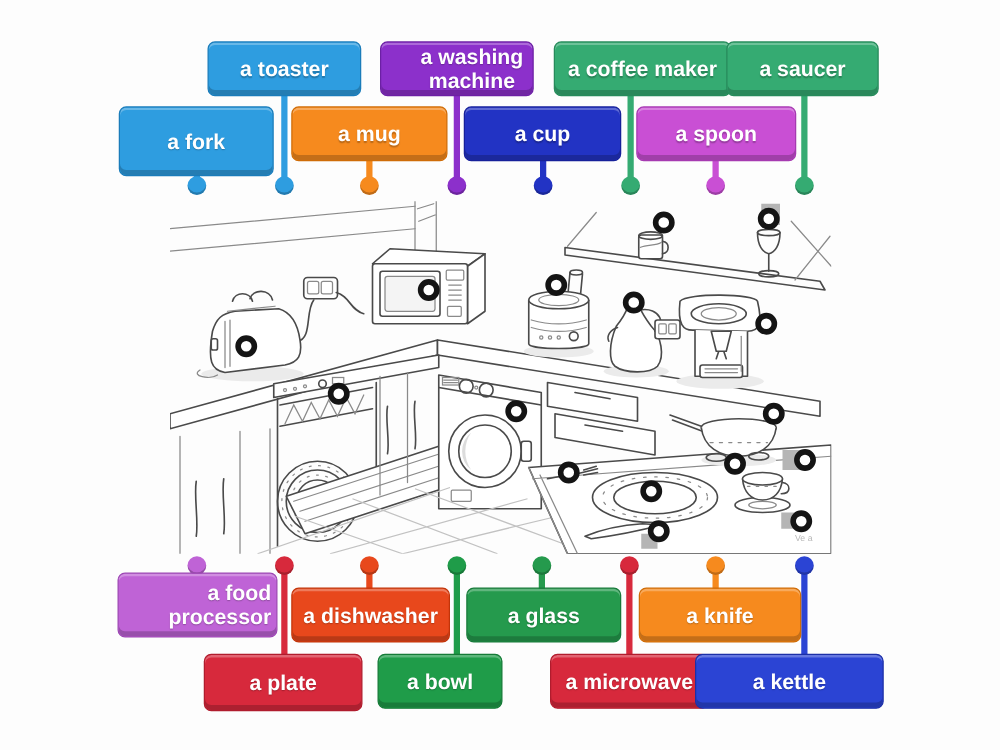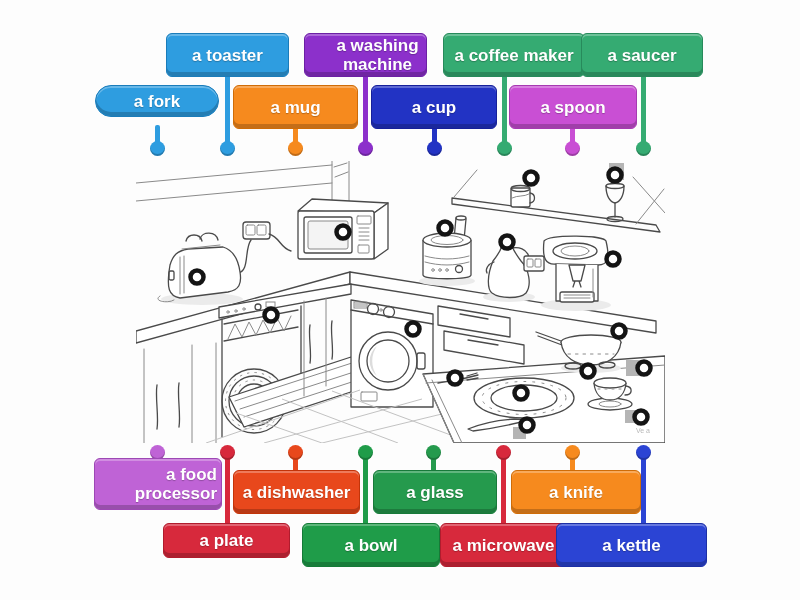--- a/index.html
+++ b/index.html
@@ -259,21 +259,21 @@
       <div class="dot" style="left: 357.5px; top: 140.5px; background: rgb(140, 48, 203);"></div>
       <div class="label" style="left: 304px; top: 33px; width: 123px; height: 44px; background: rgb(140, 48, 203); border-color: rgb(108, 32, 164); padding-left: 28px;">a washing machine</div>
       <div class="stem" style="left: 501.5px; top: 73px; height: 75px; background: rgb(53, 171, 114);"></div>
       <div class="dot" style="left: 496.5px; top: 140.5px; background: rgb(53, 171, 114);"></div>
       <div class="label" style="left: 443px; top: 33px; width: 142px; height: 44px; background: rgb(53, 171, 114); border-color: rgb(39, 138, 91);">a coffee maker</div>
       <div class="stem" style="left: 640.5px; top: 73px; height: 75px; background: rgb(53, 171, 114);"></div>
       <div class="dot" style="left: 635.5px; top: 140.5px; background: rgb(53, 171, 114);"></div>
       <div class="label" style="left: 581px; top: 33px; width: 122px; height: 44px; background: rgb(53, 171, 114); border-color: rgb(39, 138, 91);">a saucer</div>
       <div class="stem" style="left: 154.5px; top: 125px; height: 23px; background: rgb(46, 157, 224);"></div>
       <div class="dot" style="left: 149.5px; top: 140.5px; background: rgb(46, 157, 224);"></div>
-      <div class="label" style="left: 95px; top: 85px; width: 124px; height: 32px; background: rgb(46, 157, 224); border-color: rgb(26, 124, 186); border-radius: 17px;">a fork</div>
+      <div class="label" style="left: 95px; top: 85px; width: 124px; height: 56px; background: rgb(46, 157, 224); border-color: rgb(26, 124, 186);">a fork</div>
       <div class="stem" style="left: 292.5px; top: 125px; height: 23px; background: rgb(246, 138, 30);"></div>
       <div class="dot" style="left: 287.5px; top: 140.5px; background: rgb(246, 138, 30);"></div>
       <div class="label" style="left: 233px; top: 85px; width: 125px; height: 44px; background: rgb(246, 138, 30); border-color: rgb(207, 108, 7);">a mug</div>
       <div class="stem" style="left: 431.5px; top: 125px; height: 23px; background: rgb(34, 51, 196);"></div>
       <div class="dot" style="left: 426.5px; top: 140.5px; background: rgb(34, 51, 196);"></div>
       <div class="label" style="left: 371px; top: 85px; width: 126px; height: 44px; background: rgb(34, 51, 196); border-color: rgb(22, 32, 154);">a cup</div>
       <div class="stem" style="left: 569.5px; top: 125px; height: 23px; background: rgb(201, 79, 212);"></div>
       <div class="dot" style="left: 564.5px; top: 140.5px; background: rgb(201, 79, 212);"></div>
       <div class="label" style="left: 509px; top: 85px; width: 128px; height: 44px; background: rgb(201, 79, 212); border-color: rgb(166, 58, 177);">a spoon</div>
       <div class="stem" style="left: 154.5px; top: 452px; height: 22px; background: rgb(191, 99, 214);"></div>
@@ -283,24 +283,24 @@
       <div class="dot" style="left: 287.5px; top: 444.5px; background: rgb(232, 72, 28);"></div>
       <div class="label" style="left: 233px; top: 470px; width: 127px; height: 44px; background: rgb(232, 72, 28); border-color: rgb(194, 52, 9); text-align: right;">a dishwasher</div>
       <div class="stem" style="left: 430.5px; top: 452px; height: 22px; background: rgb(37, 154, 77);"></div>
       <div class="dot" style="left: 425.5px; top: 444.5px; background: rgb(37, 154, 77);"></div>
       <div class="label" style="left: 373px; top: 470px; width: 124px; height: 44px; background: rgb(37, 154, 77); border-color: rgb(24, 122, 58);">a glass</div>
       <div class="stem" style="left: 569.5px; top: 452px; height: 22px; background: rgb(246, 138, 30);"></div>
       <div class="dot" style="left: 564.5px; top: 444.5px; background: rgb(246, 138, 30);"></div>
       <div class="label" style="left: 511px; top: 470px; width: 130px; height: 44px; background: rgb(246, 138, 30); border-color: rgb(207, 108, 7);">a knife</div>
       <div class="stem" style="left: 224.5px; top: 452px; height: 75px; background: rgb(215, 41, 60);"></div>
       <div class="dot" style="left: 219.5px; top: 444.5px; background: rgb(215, 41, 60);"></div>
-      <div class="label" style="left: 163px; top: 523px; width: 127px; height: 35px; background: rgb(215, 41, 60); border-color: rgb(176, 28, 45);">a plate</div>
+      <div class="label" style="left: 163px; top: 523px; width: 127px; height: 46px; background: rgb(215, 41, 60); border-color: rgb(176, 28, 45);">a plate</div>
       <div class="stem" style="left: 362.5px; top: 452px; height: 75px; background: rgb(31, 156, 73);"></div>
       <div class="dot" style="left: 357.5px; top: 444.5px; background: rgb(31, 156, 73);"></div>
-      <div class="label" style="left: 302px; top: 523px; width: 138px; height: 44px; background: rgb(31, 156, 73); border-color: rgb(21, 122, 55);">a bowl</div>
+      <div class="label" style="left: 302px; top: 523px; width: 100px; height: 44px; background: rgb(31, 156, 73); border-color: rgb(21, 122, 55);">a bowl</div>
       <div class="stem" style="left: 500.5px; top: 452px; height: 75px; background: rgb(215, 41, 60);"></div>
       <div class="dot" style="left: 495.5px; top: 444.5px; background: rgb(215, 41, 60);"></div>
       <div class="label" style="left: 440px; top: 523px; width: 127px; height: 44px; background: rgb(215, 41, 60); border-color: rgb(176, 28, 45);">a microwave</div>
       <div class="stem" style="left: 640.5px; top: 452px; height: 75px; background: rgb(43, 68, 212);"></div>
       <div class="dot" style="left: 635.5px; top: 444.5px; background: rgb(43, 68, 212);"></div>
       <div class="label" style="left: 556px; top: 523px; width: 151px; height: 44px; background: rgb(43, 68, 212); border-color: rgb(28, 47, 166);">a kettle</div>
     </div>
 </div>
 
 </body></html>

